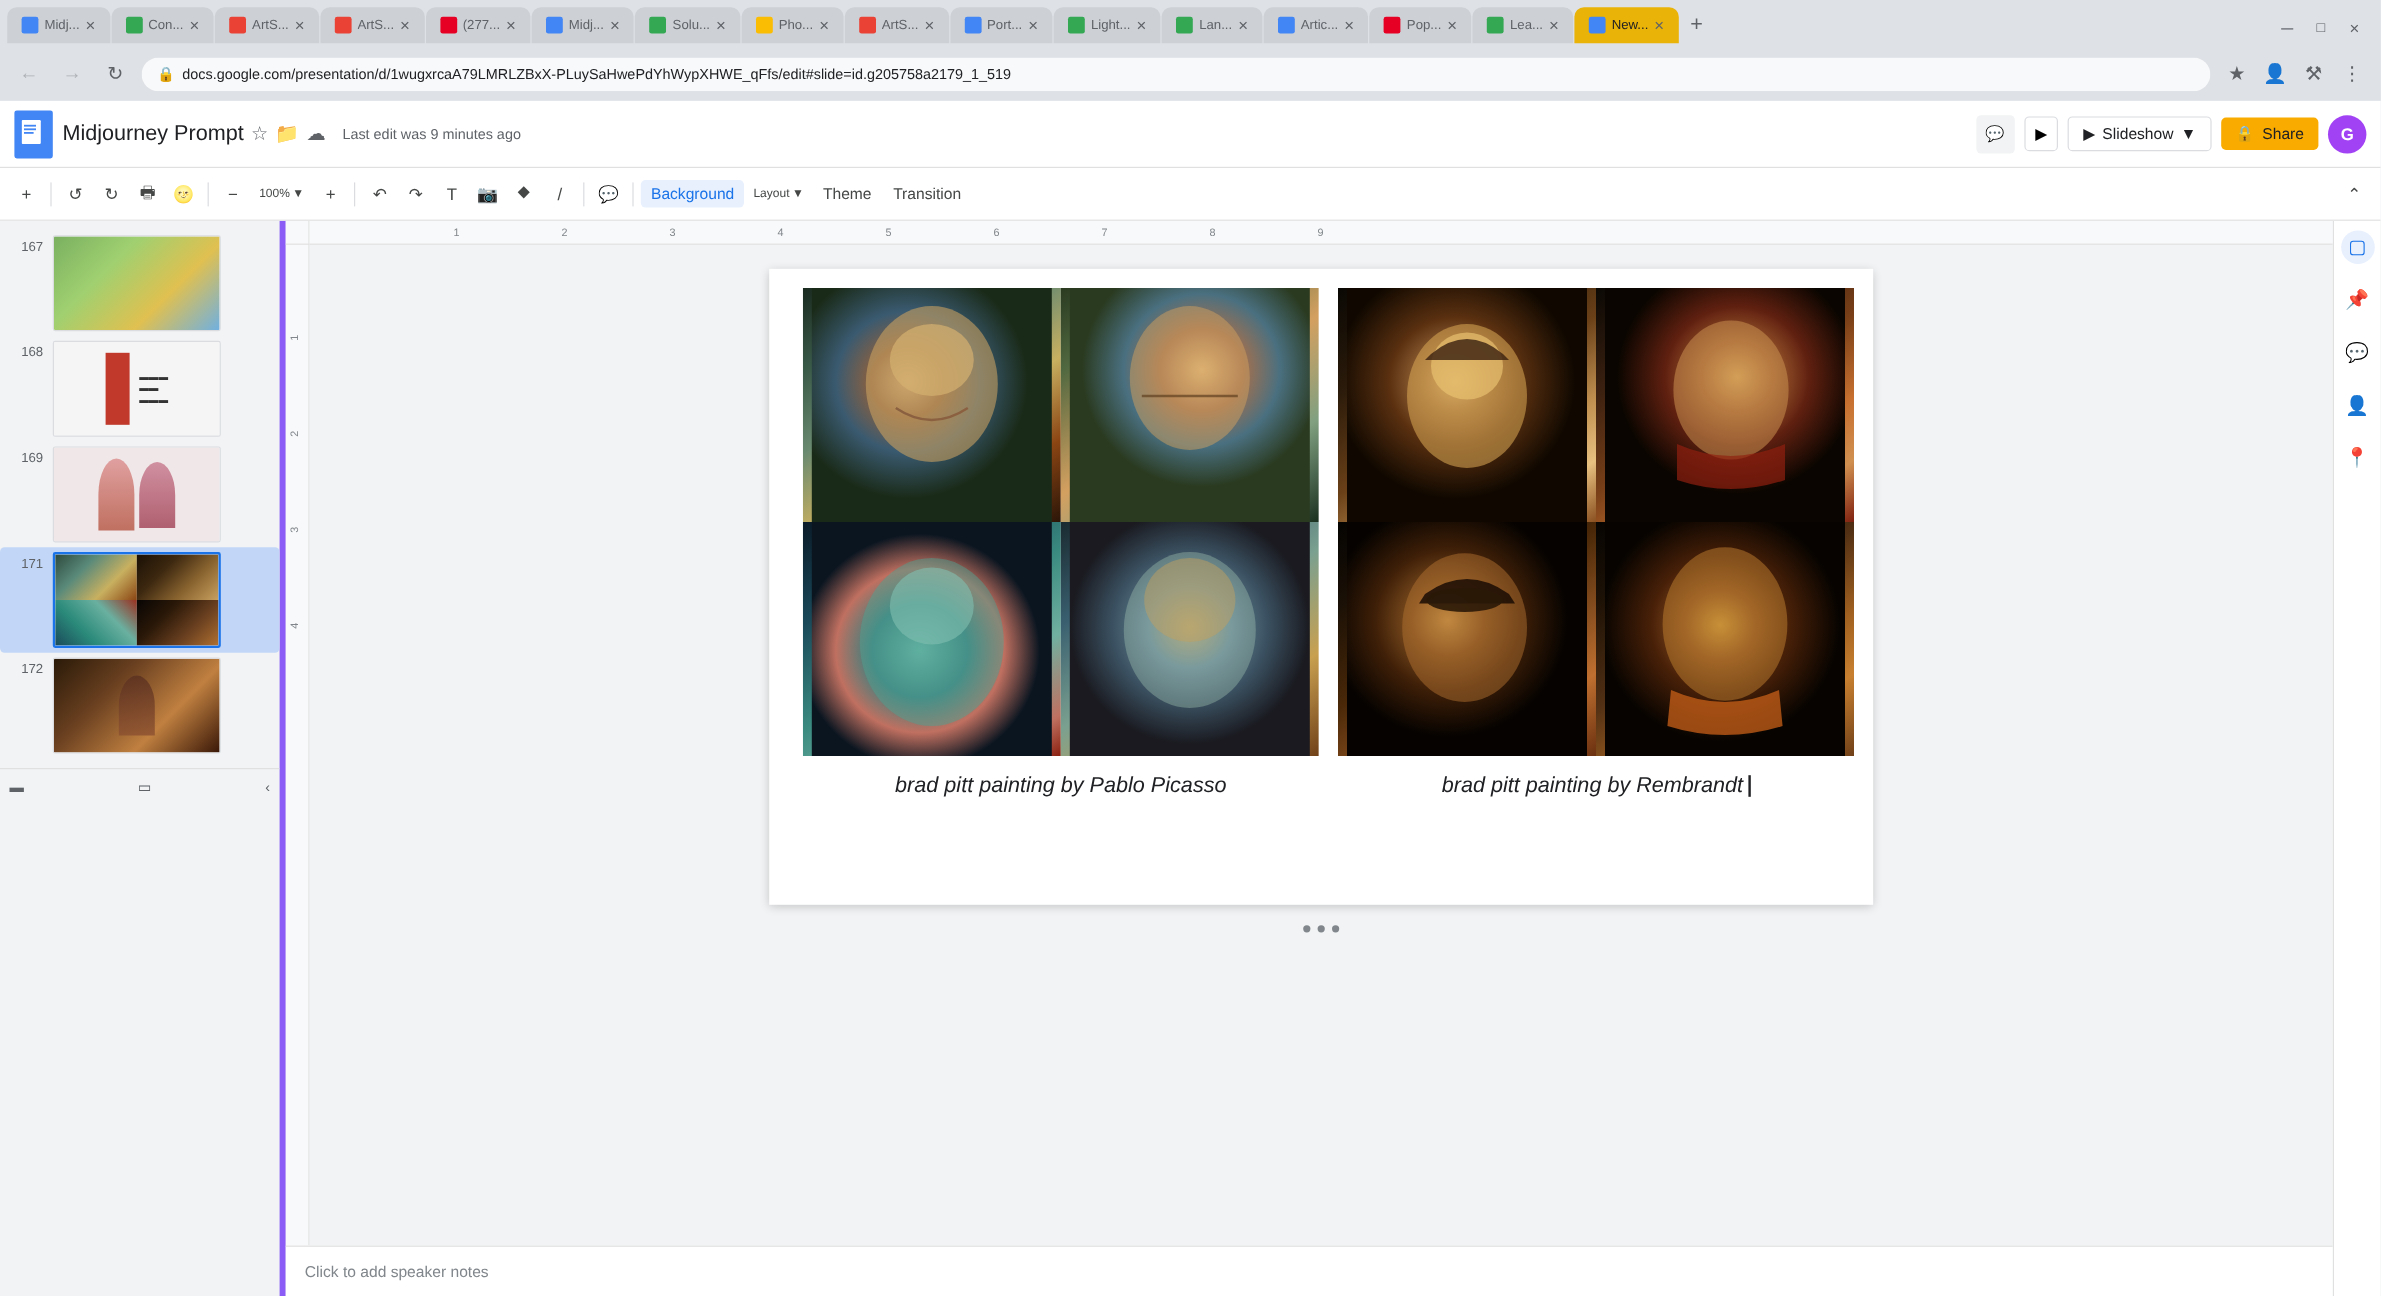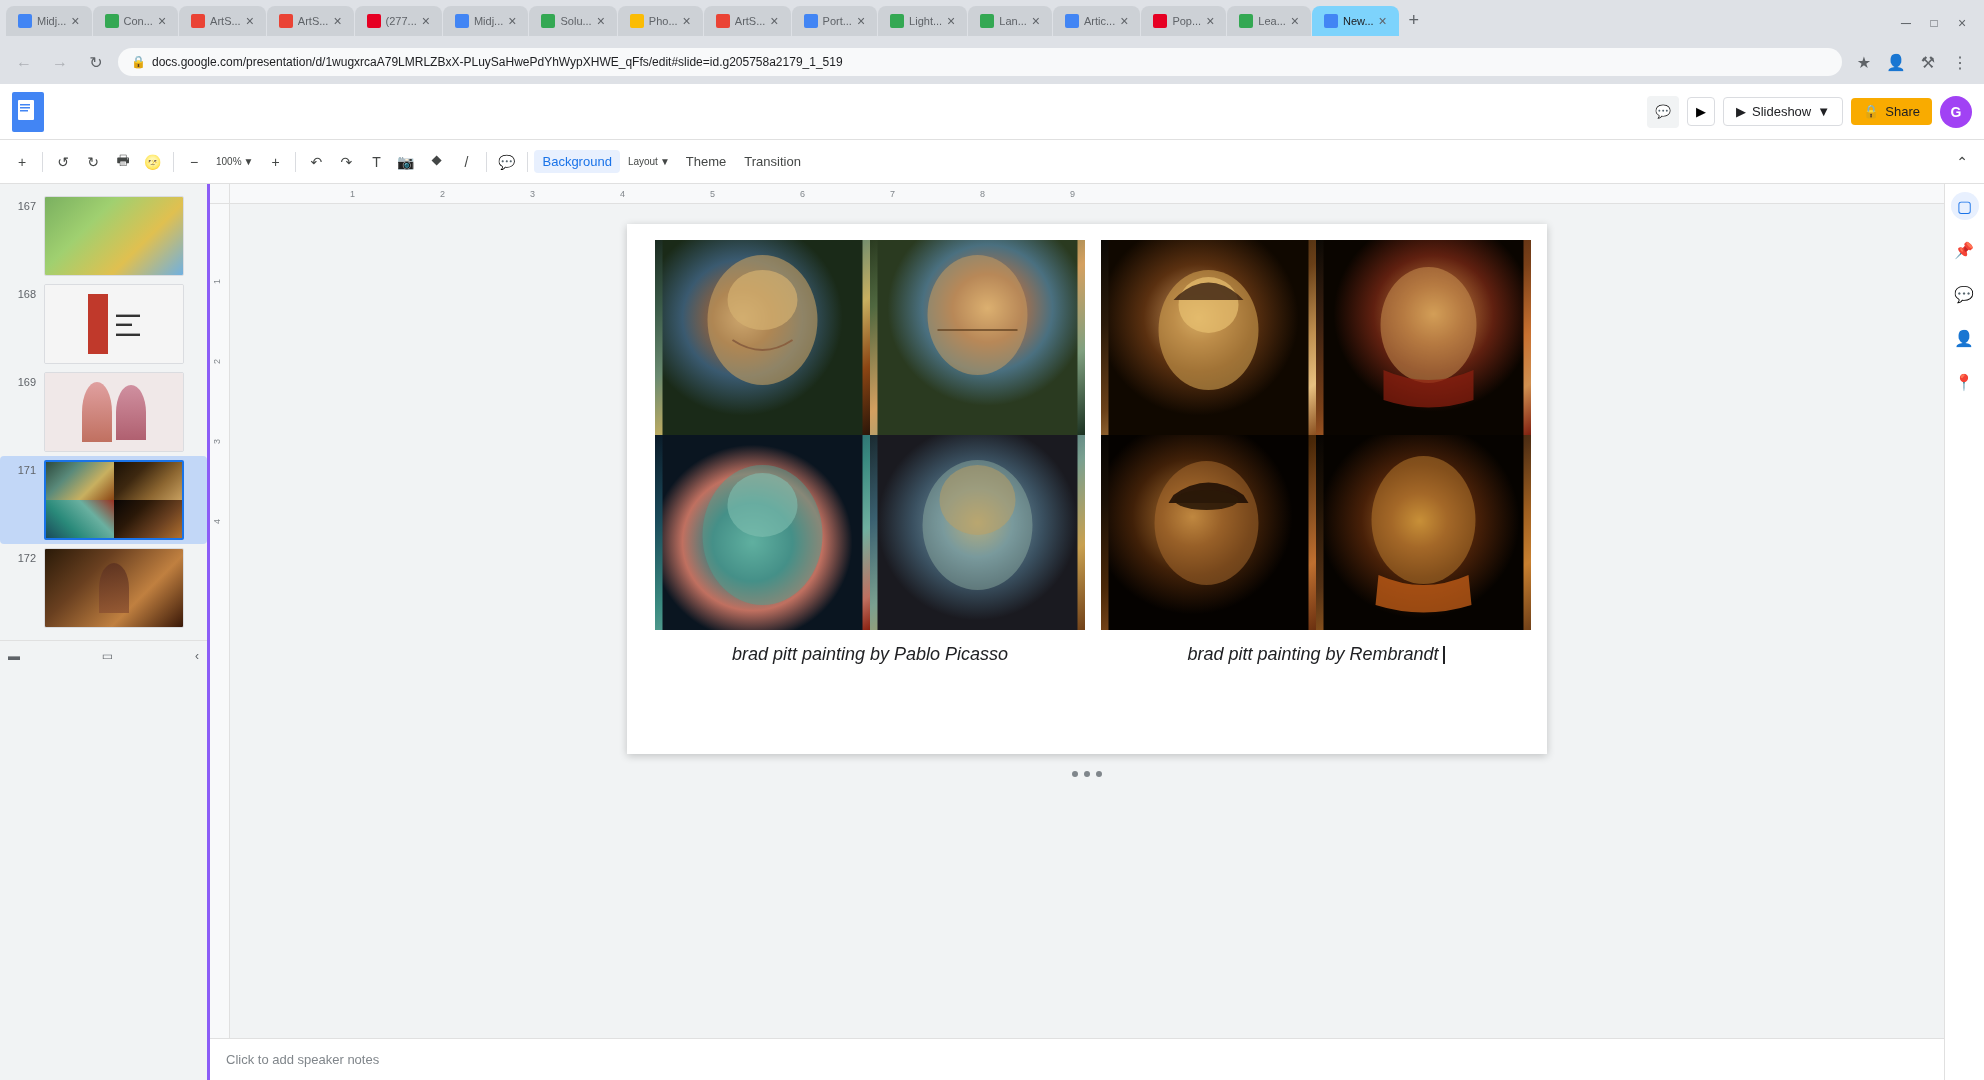--- a/index.html
+++ b/index.html
@@ -5,21 +5,21 @@
     * { box-sizing: border-box; margin: 0; padding: 0; }
     body { font-family: Arial, sans-serif; font-size: 13px; background: #f1f3f4; overflow: hidden; width: 1984px; height: 1080px; }
 
     
     .browser-frame { width: 100%; height: 100%; display: flex; flex-direction: column; }
     .browser-top { background: #dee1e6; display: flex; flex-direction: column; }
 
     
     .tab-bar { display: flex; padding: 6px 6px 0; gap: 1px; background: #dee1e6; height: 40px; overflow: hidden; }
     .tab { display: flex; align-items: center; padding: 0 12px; height: 30px; border-radius: 8px 8px 0 0; font-size: 11px; white-space: nowrap; max-width: 160px; overflow: hidden; gap: 5px; cursor: pointer; flex-shrink: 0; }
-    .tab.active { background: #7dd3fc; color: #202124; }
+    .tab.active { background: #eab308; color: #202124; }
     .tab.inactive { background: #cdd1d6; color: #5f6368; }
     .tab-favicon { width: 14px; height: 14px; border-radius: 2px; flex-shrink: 0; }
     .tab-label { overflow: hidden; text-overflow: ellipsis; white-space: nowrap; flex: 1; }
     .tab-close { font-size: 14px; color: #5f6368; line-height: 1; flex-shrink: 0; }
     .tab-new { width: 28px; height: 28px; display: flex; align-items: center; justify-content: center; font-size: 18px; color: #5f6368; cursor: pointer; }
 
     
     .address-bar { display: flex; align-items: center; padding: 4px 10px; gap: 8px; height: 44px; background: #dee1e6; }
     .nav-btn { width: 28px; height: 28px; border-radius: 50%; display: flex; align-items: center; justify-content: center; cursor: pointer; color: #5f6368; font-size: 16px; }
     .nav-btn.disabled { color: #adb0b5; cursor: default; }
@@ -52,21 +52,21 @@
     .toolbar-btn { width: 28px; height: 28px; border-radius: 4px; display: flex; align-items: center; justify-content: center; cursor: pointer; color: #444746; font-size: 14px; }
     .toolbar-sep { width: 1px; height: 20px; background: #dadce0; margin: 0 4px; }
     .toolbar-text-btn { display: flex; align-items: center; gap: 4px; padding: 4px 8px; border-radius: 4px; cursor: pointer; font-size: 13px; color: #444746; }
     .toolbar-text-btn.active { background: #e8f0fe; color: #1a73e8; }
     .toolbar-dropdown { display: flex; align-items: center; gap: 2px; padding: 4px 6px; border-radius: 4px; cursor: pointer; font-size: 10px; color: #444746; }
 
     
     .main-area { display: flex; flex: 1; overflow: hidden; }
 
     
-    .slide-panel { width: 210px; background: #f1f3f4; overflow-y: auto; padding: 8px 0; flex-shrink: 0; border-right: 3px solid #8b5cf6; }
+    .slide-panel { width: 238px; background: #f1f3f4; overflow-y: auto; padding: 8px 0; flex-shrink: 0; border-right: 5px solid #8b5cf6; }
     .slide-item { display: flex; align-items: flex-start; padding: 4px 8px; cursor: pointer; gap: 8px; }
     .slide-item.active { background: #c2d7f7; border-radius: 4px; }
     .slide-num { font-size: 11px; color: #5f6368; width: 28px; text-align: right; flex-shrink: 0; padding-top: 4px; }
     .slide-thumb { width: 140px; height: 80px; background: #fff; border: 1px solid #dadce0; border-radius: 2px; overflow: hidden; flex-shrink: 0; }
     .slide-item.active .slide-thumb { border: 2px solid #1a73e8; }
 
     
     .canvas-area { flex: 1; display: flex; flex-direction: column; overflow: hidden; position: relative; }
     .slide-canvas { width: 920px; min-height: 530px; background: #fff; box-shadow: 0 2px 8px rgba(0,0,0,0.2); position: relative; padding-left: 12px; }
 
@@ -196,20 +196,27 @@
       <div class="docs-logo">
         <svg width="20" height="24" viewBox="0 0 20 24">
           <rect x="0" y="0" width="16" height="20" rx="1" fill="white"></rect>
           <rect x="2" y="4" width="10" height="1.5" fill="#4285f4"></rect>
           <rect x="2" y="7" width="10" height="1.5" fill="#4285f4"></rect>
           <rect x="2" y="10" width="8" height="1.5" fill="#4285f4"></rect>
         </svg>
       </div>
 
       <div class="docs-title-area">
+        <div class="docs-title-row">
+          <span class="docs-title">Midjourney Prompt</span>
+          <span class="docs-title-icon">☆</span>
+          <span class="docs-title-icon">📁</span>
+          <span class="docs-title-icon">☁</span>
+          <span class="last-edit">Last edit was 9 minutes ago</span>
+        </div>
       </div>
 
       <div class="header-actions">
         <div style="width:32px;height:32px;background:#f1f3f4;border-radius:4px;display:flex;align-items:center;justify-content:center;cursor:pointer;">💬</div>
         <div style="display:flex;align-items:center;gap:4px;padding:6px 8px;border:1px solid #dadce0;border-radius:4px;cursor:pointer;background:#fff;">
           <span>▶</span>
         </div>
         <div class="header-btn slideshow-btn">
           <span>▶</span>
           <span>Slideshow</span>

